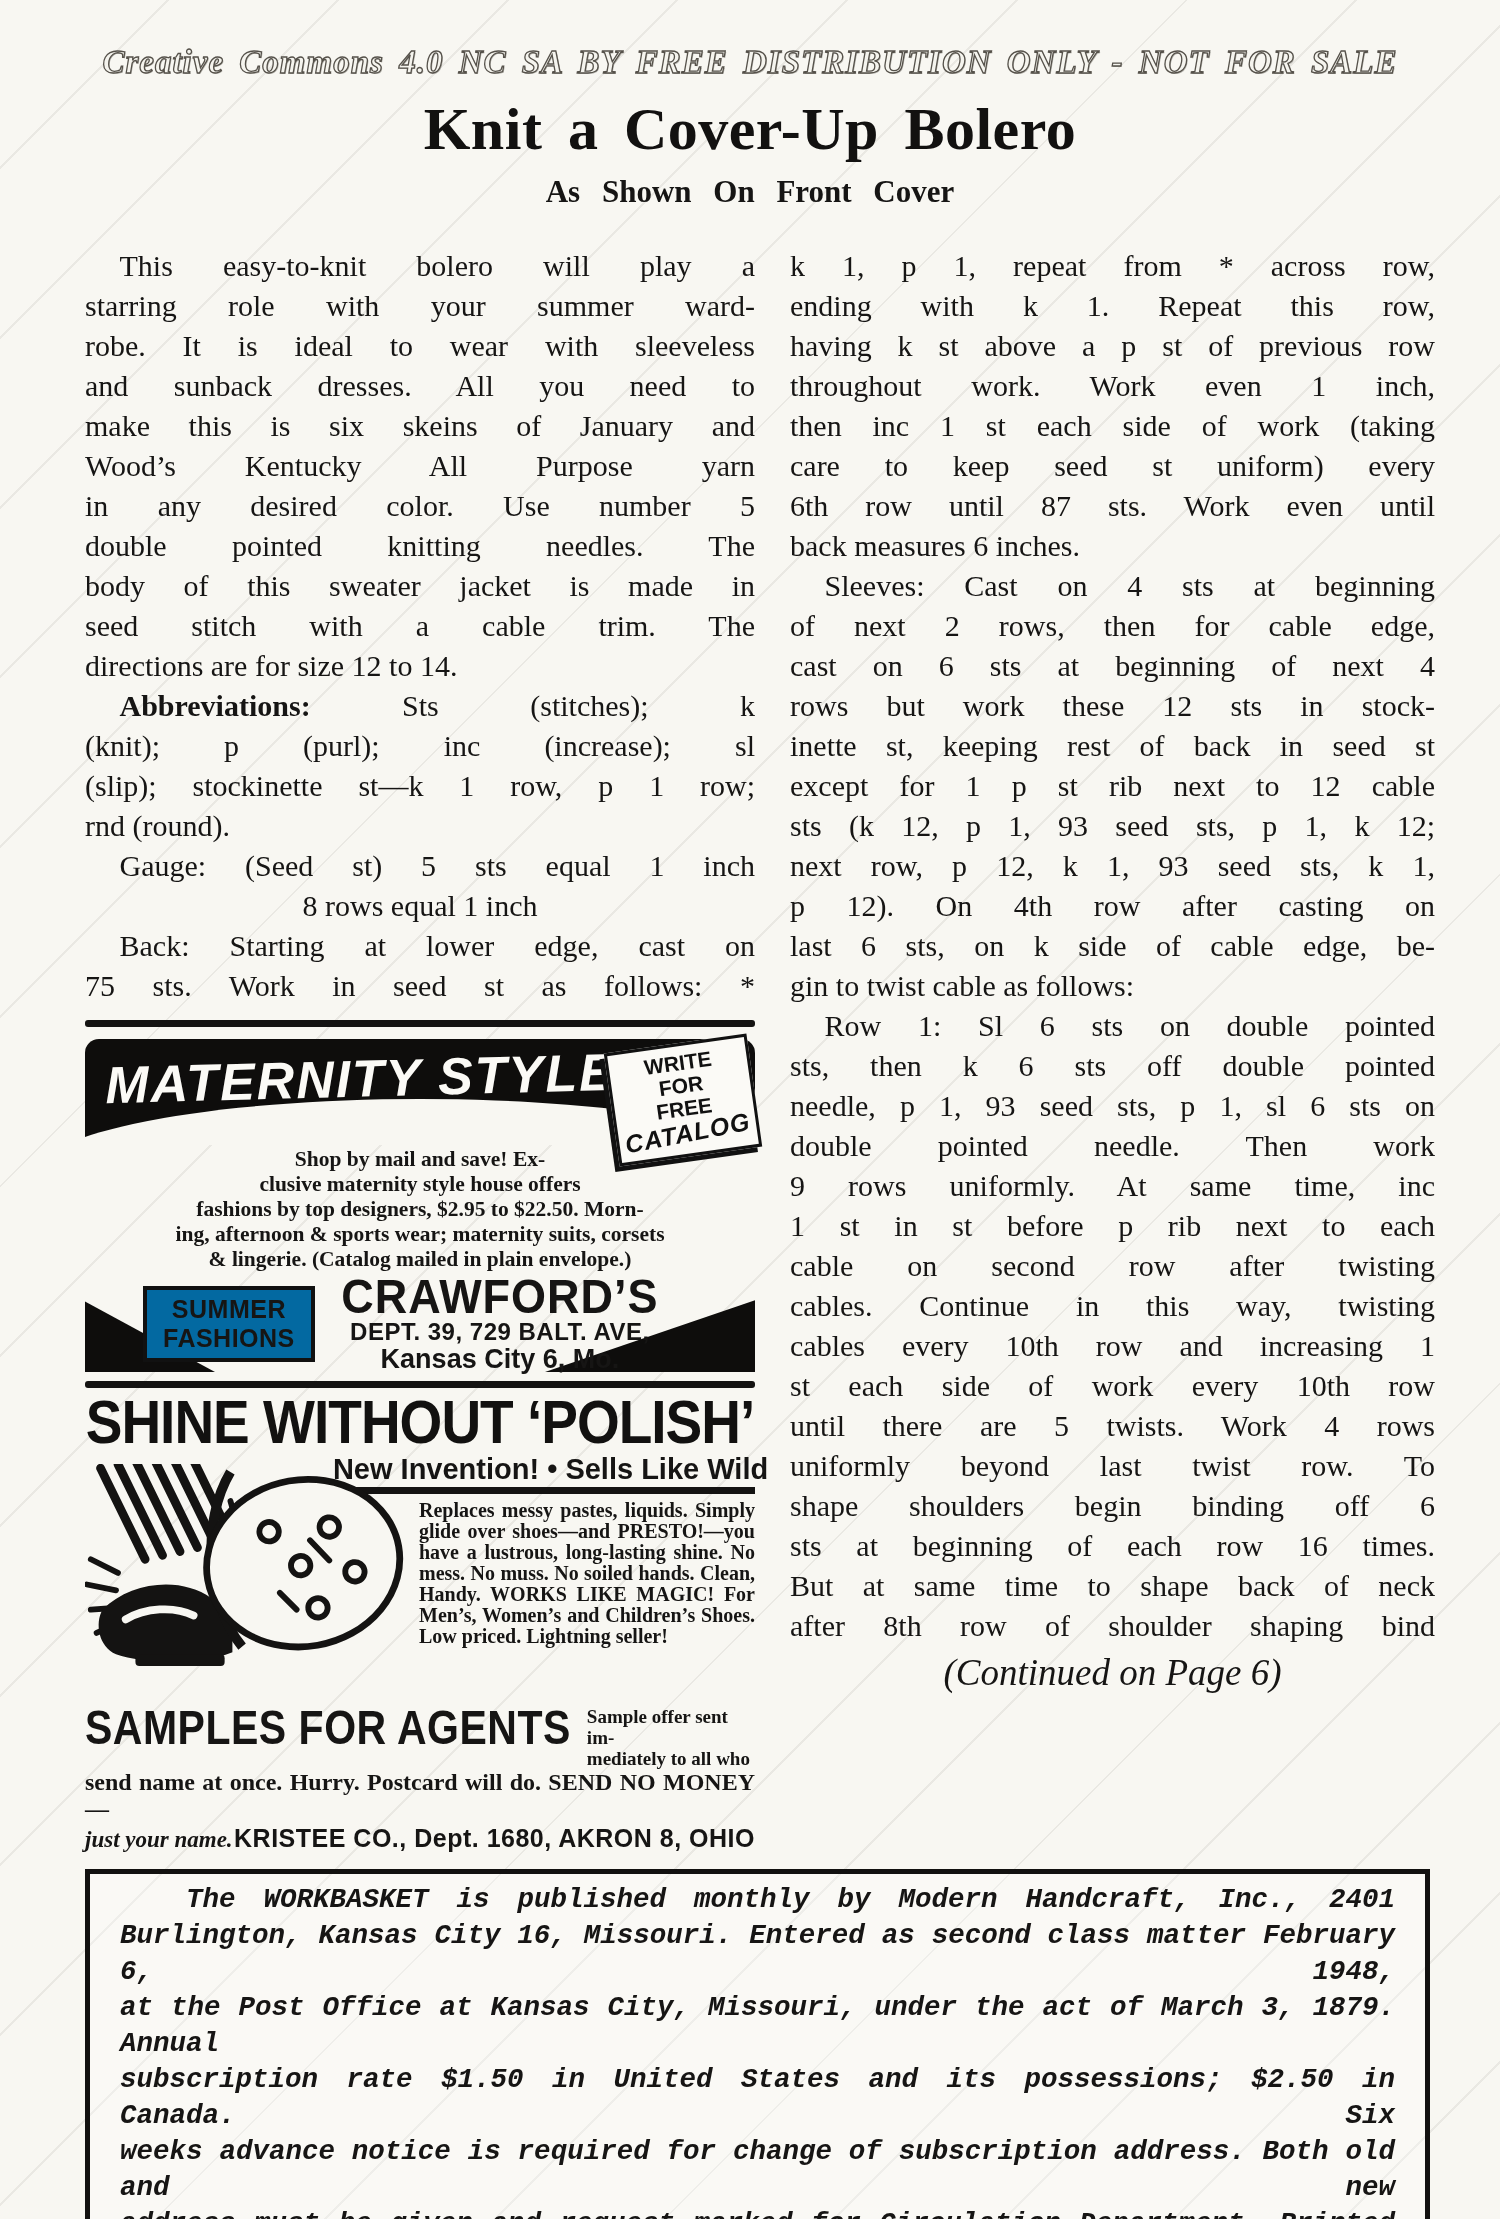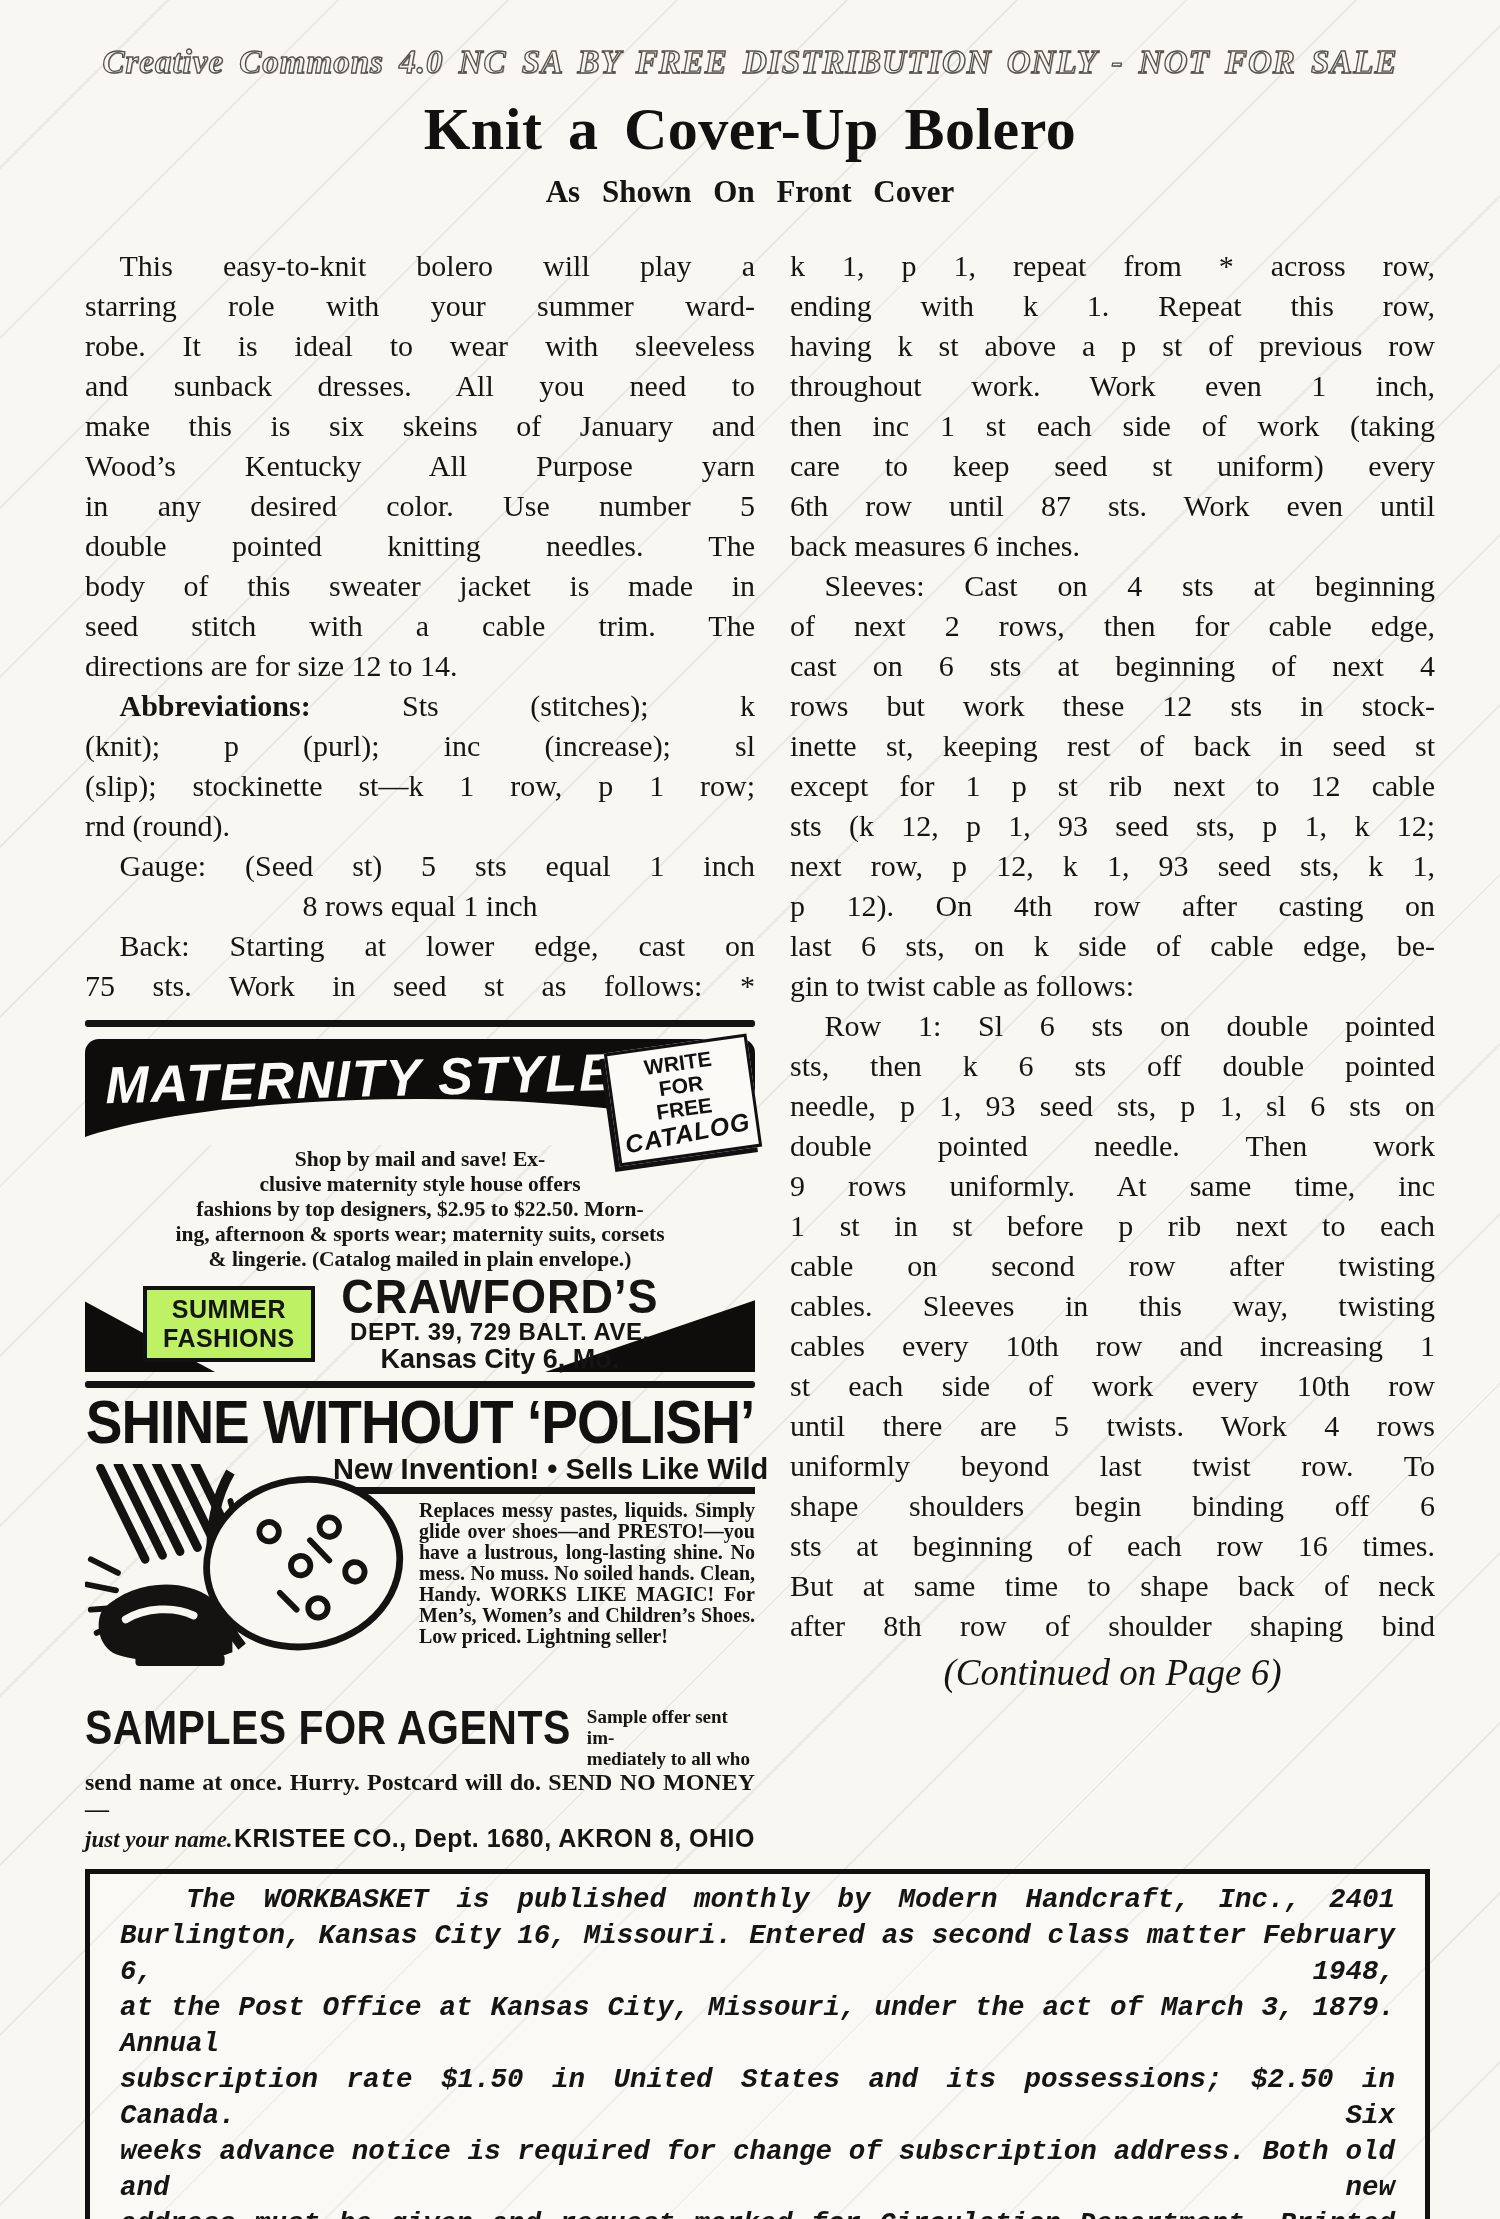--- a/index.html
+++ b/index.html
@@ -75,21 +75,21 @@
   }
   .mc-l{font-size:21px;line-height:23px;}
   .mc-big{font-size:25px;line-height:26px;font-style:italic;letter-spacing:1px;transform:rotate(-3deg);}
   .mat-body{margin-top:2px;}
   .mat-body .jline{
     font-size:21.5px;line-height:25px;min-height:25px;font-weight:700;
     text-align:center;text-align-last:center;text-indent:0;
   }
   .mat-bottom{position:relative;height:96px;margin-top:4px;display:flex;align-items:center;}
   .summer-box{
-    margin-left:58px;border:4px solid #111;background:#bef264;padding:5px 16px;z-index:2;
+    margin-left:58px;border:4px solid #111;background:#0369a1;padding:5px 16px;z-index:2;
     font-family:"Liberation Sans",sans-serif;font-weight:800;font-size:25px;line-height:29px;
     text-align:center;letter-spacing:.5px;
   }
   .crawfords{flex:1;text-align:center;margin-right:70px;z-index:2;font-family:"Liberation Sans",sans-serif;}
   .craw-name{font-weight:900;font-size:45px;line-height:44px;letter-spacing:1px;transform:scaleY(1.05);}
   .craw-addr1{font-weight:800;font-size:24px;line-height:26px;letter-spacing:.5px;}
   .craw-addr2{font-weight:800;font-size:27px;line-height:28px;}
   .tri{position:absolute;bottom:0;background:#0e0d0c;}
   .tri-left{left:0;width:130px;height:80px;clip-path:polygon(0 100%,0 12%,100% 100%);}
   .tri-right{right:0;width:210px;height:78px;clip-path:polygon(100% 100%,100% 8%,0 100%);}
@@ -303,21 +303,21 @@
           <div class="jline jlast">gin to twist cable as follows:</div>
         </div>
       <div class="para">
           <div class="jline indent">Row 1: Sl 6 sts on double pointed</div>
           <div class="jline">sts, then k 6 sts off double pointed</div>
           <div class="jline">needle, p 1, 93 seed sts, p 1, sl 6 sts on</div>
           <div class="jline">double pointed needle. Then work</div>
           <div class="jline">9 rows uniformly. At same time, inc</div>
           <div class="jline">1 st in st before p rib next to each</div>
           <div class="jline">cable on second row after twisting</div>
-          <div class="jline">cables. Sleeves in this way, twisting</div>
+          <div class="jline">cables. Continue in this way, twisting</div>
           <div class="jline">cables every 10th row and increasing 1</div>
           <div class="jline">st each side of work every 10th row</div>
           <div class="jline">until there are 5 twists. Work 4 rows</div>
           <div class="jline">uniformly beyond last twist row. To</div>
           <div class="jline">shape shoulders begin binding off 6</div>
           <div class="jline">sts at beginning of each row 16 times.</div>
           <div class="jline">But at same time to shape back of neck</div>
           <div class="jline">after 8th row of shoulder shaping bind</div>
         </div>
       <div class="continued">(Continued on Page 6)</div>

